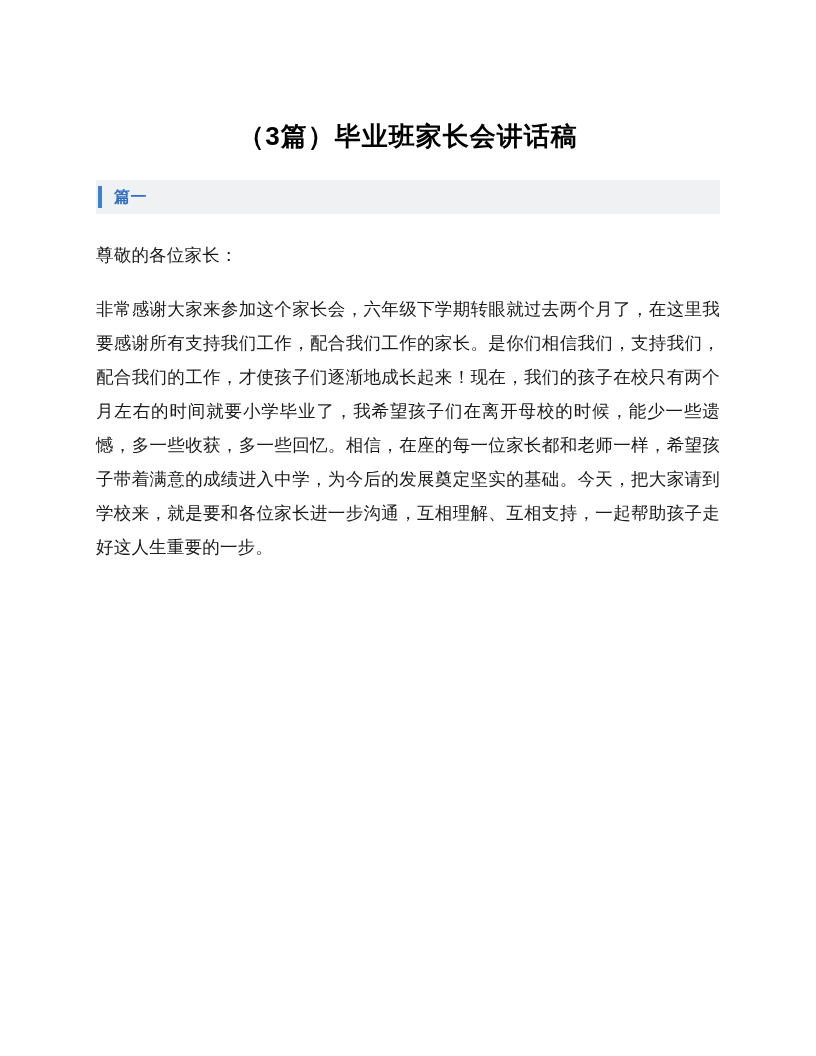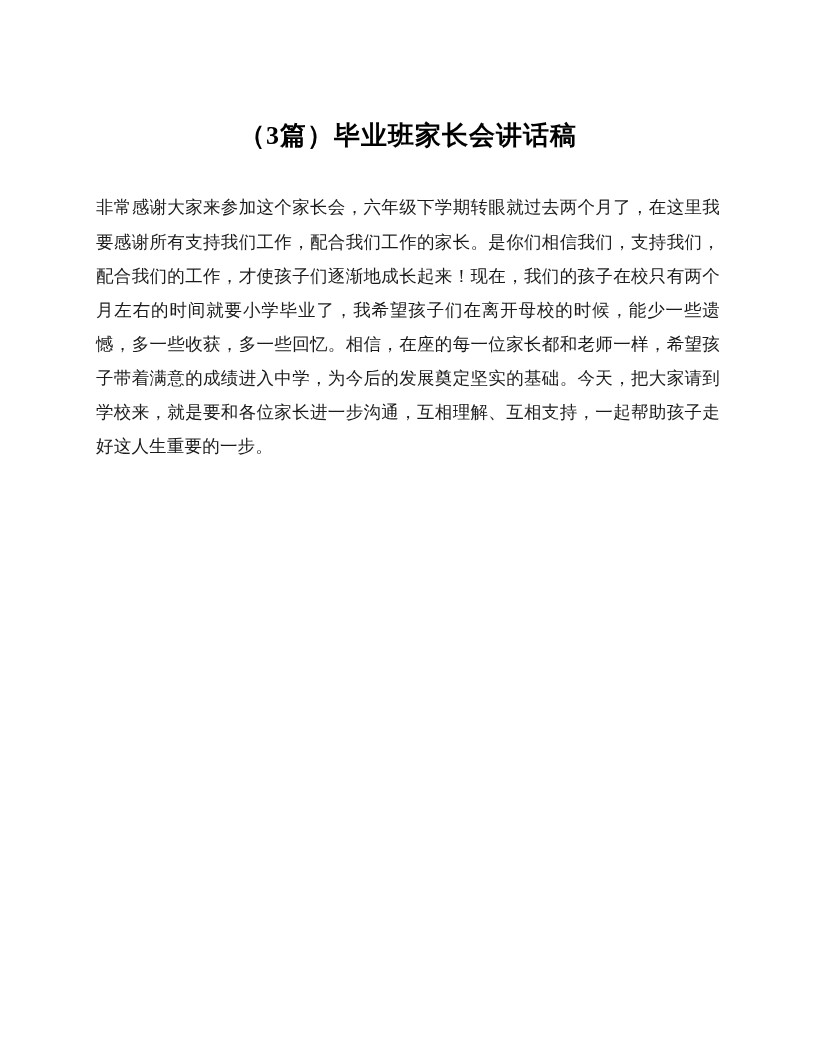--- a/index.html
+++ b/index.html
@@ -14,21 +14,20 @@
     color: #1a1a1a;
     -webkit-font-smoothing: antialiased;
   }
   .page {
     position: relative;
     width: 816px;
     height: 1056px;
     box-sizing: border-box;
     background: #ffffff;
     overflow: hidden;
-    font-family: Liberation Serif, serif;
   }
   .content {
     position: absolute;
     left: 96px;
     top: 0;
     width: 624px;
   }
   .doc-title {
     font-size: 26px;
     font-weight: bold;
@@ -68,38 +67,43 @@
     font-size: 16px;
     font-weight: bold;
     letter-spacing: 0.5px;
   }
   .para {
     font-size: 17.5px;
     line-height: 1.95;
     text-align: justify;
     color: #1a1a1a;
     letter-spacing: 0.2px;
-    margin-top: 36px;
+    margin-top: 19px;
   }
   .para.salutation {
     margin-top: 24px;
   }
   .para.subheading {
     margin-top: 24px;
   }
 </style>
 </head>
 <body>
 
 <div class="page">
   <div class="content">
 
     <h1 class="doc-title">（3篇）毕业班家长会讲话稿</h1>
 
 
+    <div class="section-heading">
+      <span class="bar"></span>
+      <span class="label">篇一</span>
+    </div>
 
+    <p class="para salutation">尊敬的各位家长：</p>
 
     <p class="para">非常感谢大家来参加这个家长会，六年级下学期转眼就过去两个月了，在这里我要感谢所有支持我们工作，配合我们工作的家长。是你们相信我们，支持我们，配合我们的工作，才使孩子们逐渐地成长起来！现在，我们的孩子在校只有两个月左右的时间就要小学毕业了，我希望孩子们在离开母校的时候，能少一些遗憾，多一些收获，多一些回忆。相信，在座的每一位家长都和老师一样，希望孩子带着满意的成绩进入中学，为今后的发展奠定坚实的基础。今天，把大家请到学校来，就是要和各位家长进一步沟通，互相理解、互相支持，一起帮助孩子走好这人生重要的一步。</p>
 
 
 
   </div>
 </div>
 
 </body></html>

